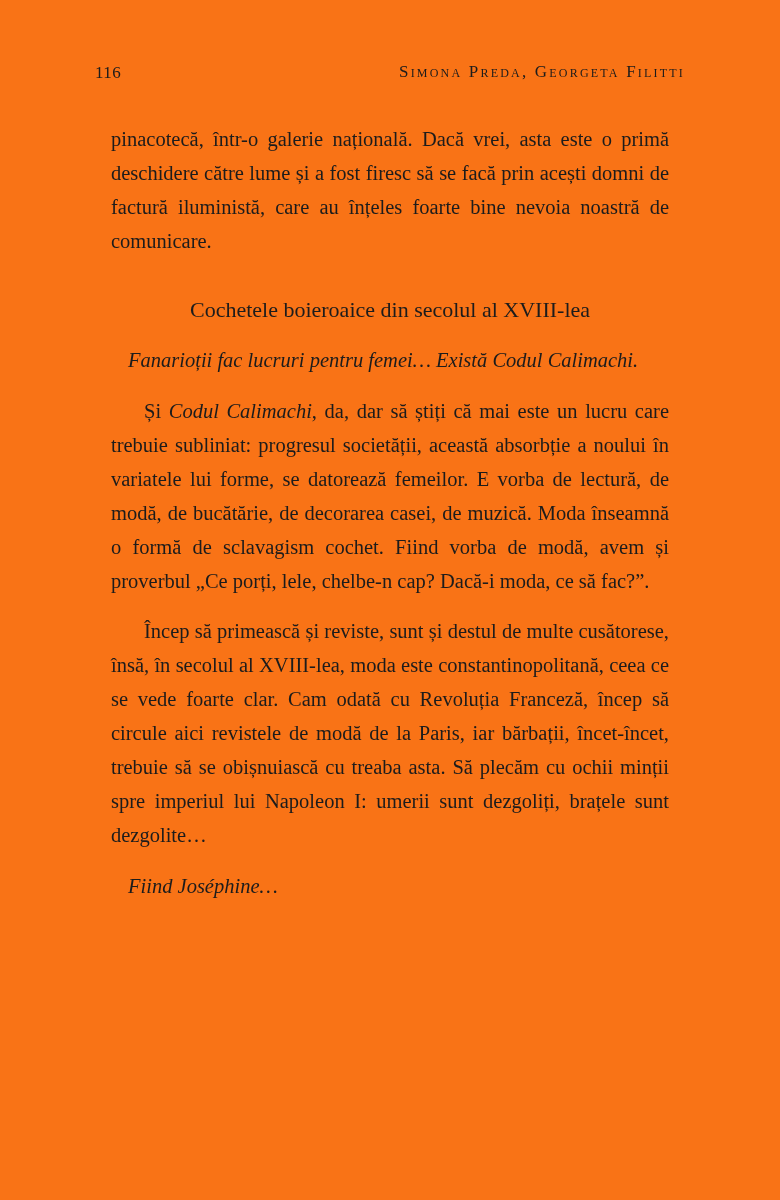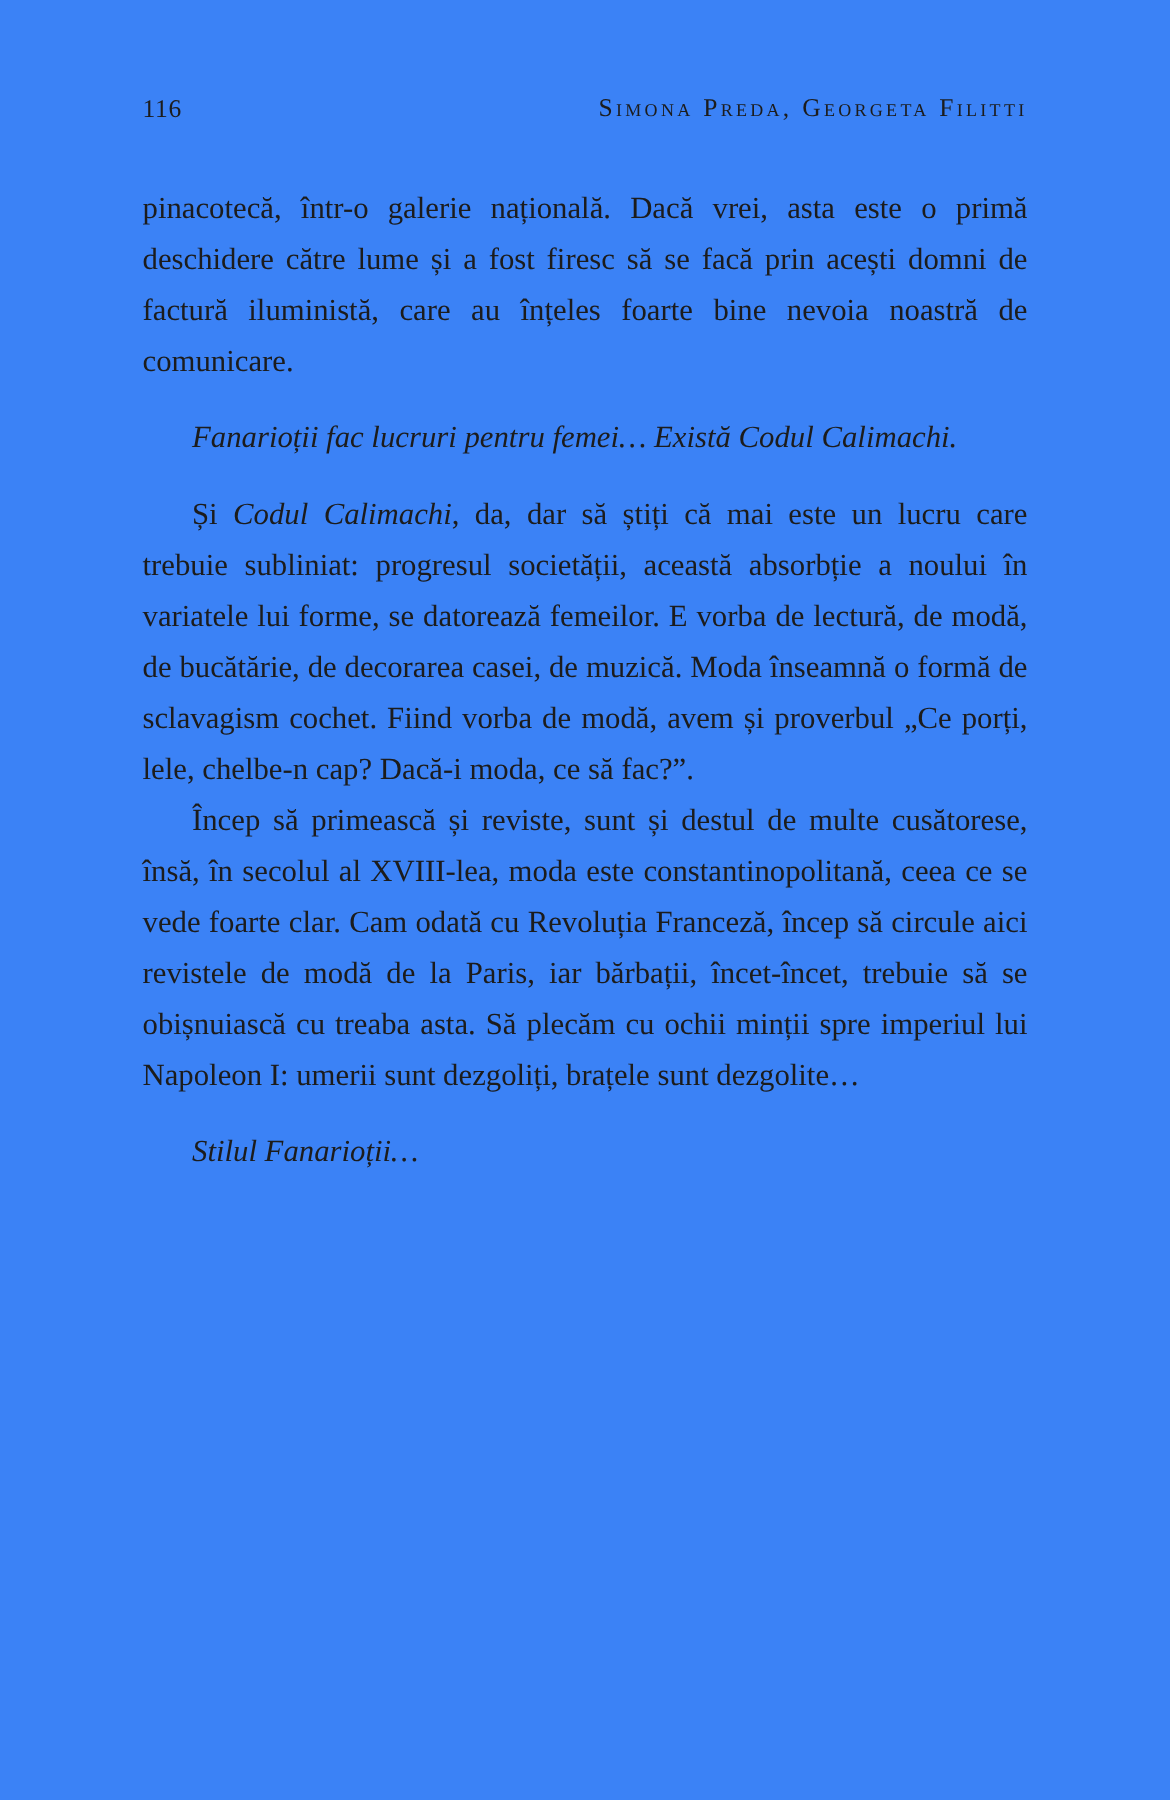--- a/index.html
+++ b/index.html
@@ -12,21 +12,21 @@
     width: 780px;
     height: 1200px;
     font-family: "Liberation Serif", "DejaVu Serif", serif;
     color: #1c1c1c;
     overflow: hidden;
   }
   .page {
     width: 780px;
     height: 1200px;
     padding: 62px 95px 40px 95px;
-    background: #3b82f6;
+    background: #f97316;
   }
   .running-header {
     position: relative;
     height: 24px;
     margin-bottom: 36px;
   }
   .page-number {
     position: absolute;
     left: 0;
     top: 1px;
@@ -37,21 +37,21 @@
     display: block;
     text-align: right;
     font-variant: small-caps;
     font-size: 17px;
     letter-spacing: 2.2px;
   }
   .body-text {
     width: 590px;
   }
   .para {
-    margin: 0;
+    margin: 16px;
     font-size: 20.5px;
     line-height: 34px;
     text-align: justify;
     text-indent: 33px;
   }
   .para.no-indent {
     text-indent: 0;
   }
   .para.question {
     margin: 17px 0;
@@ -74,25 +74,26 @@
 
   <header class="running-header">
     <span class="page-number">116</span>
     <span class="header-title">Simona Preda, Georgeta Filitti</span>
   </header>
 
   <main class="body-text">
 
     <p class="para no-indent"><span>pinacotecă, într-o galerie națională. Dacă vrei, asta este o primă deschidere către lume și a fost firesc să se facă prin acești domni de factură iluministă, care au înțeles foarte bine nevoia noastră de comunicare.</span></p>
 
+    <h2 class="section-heading">Cochetele boieroaice din secolul al XVIII-lea</h2>
 
     <p class="para question"><em>Fanarioții fac lucruri pentru femei… Există Codul Calimachi.</em></p>
 
     <p class="para"><span>Și </span><em>Codul Calimachi</em><span>, da, dar să știți că mai este un lucru care trebuie subliniat: progresul societății, această absorbție a noului în variatele lui forme, se datorează femeilor. E vorba de lectură, de modă, de bucătărie, de decorarea casei, de muzică. Moda înseamnă o formă de sclavagism cochet. Fiind vorba de modă, avem și proverbul „Ce porți, lele, chelbe-n cap? Dacă-i moda, ce să fac?”.</span></p>
 
 
     <p class="para"><span>Încep să primească și reviste, sunt și destul de multe cusătorese, însă, în secolul al XVIII-lea, moda este constantinopolitană, ceea ce se vede foarte clar. Cam odată cu Revoluția Franceză, încep să circule aici revistele de modă de la Paris, iar bărbații, încet-încet, trebuie să se obișnuiască cu treaba asta. Să plecăm cu ochii minții spre imperiul lui Napoleon I: umerii sunt dezgoliți, brațele sunt dezgolite…</span></p>
 
-    <p class="para question"><em>Stilul Fanarioții…</em></p>
+    <p class="para question"><em>Fiind Joséphine…</em></p>
 
   </main>
 
 </div>
 
 </body></html>

